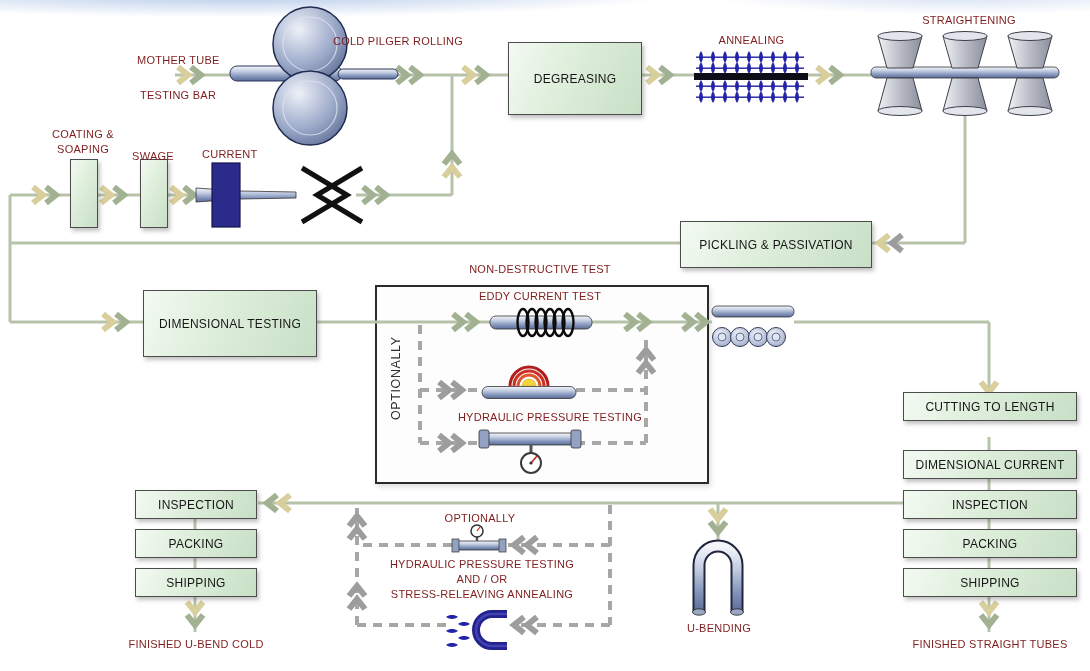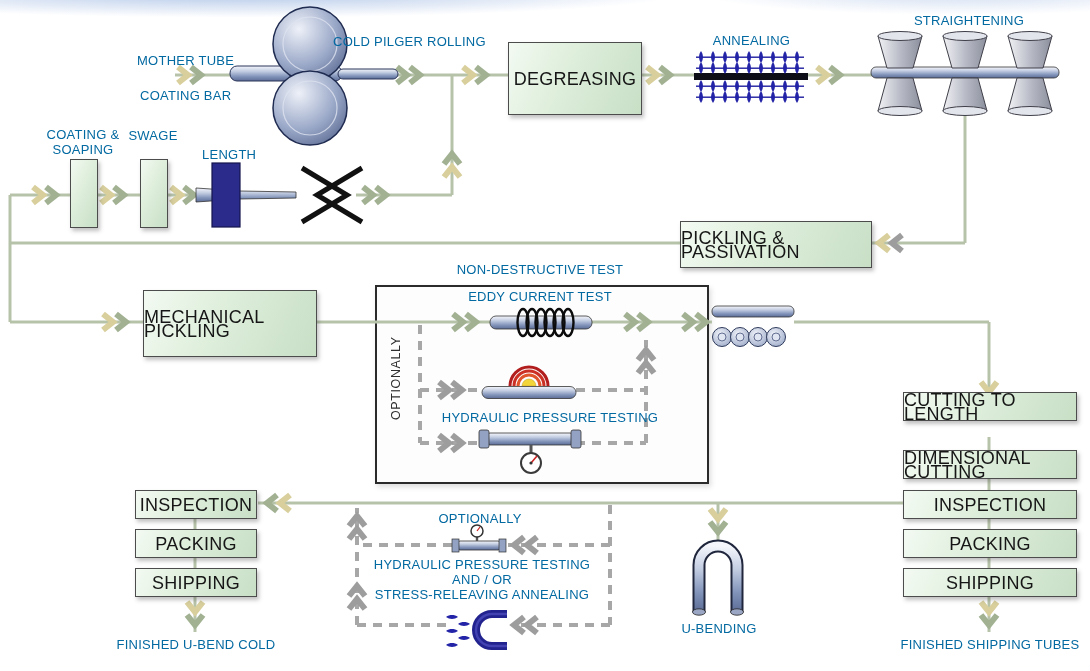--- a/index.html
+++ b/index.html
@@ -2,25 +2,25 @@
 <html><head>
 <meta charset="utf-8">
 <style>
   html,body{margin:0;padding:0;background:#fff}
   .stage{position:relative;width:1090px;height:671px;background:#fff;font-family:"Liberation Sans",sans-serif;overflow:hidden}
   .sky{position:absolute;left:0;top:-8px;width:100%;height:34px;z-index:0;
        background:radial-gradient(55% 100% at 22% 0%, rgba(118,155,214,.6), rgba(118,155,214,0) 75%),
                   radial-gradient(32% 90% at 88% 0%, rgba(118,155,214,.35), rgba(118,155,214,0) 75%)}
   .ndt{position:absolute;z-index:1;background:#fdfdfd;border:2px solid #2b2b2b;box-shadow:2px 3px 5px rgba(90,90,90,.2)}
   svg.overlay{position:absolute;left:0;top:0;z-index:2}
-  .box{position:absolute;z-index:3;display:flex;align-items:center;justify-content:center;text-align:left;
-       font-size:18px;color:#161616;letter-spacing:.25px;line-height:14px;
+  .box{position:absolute;z-index:3;display:flex;align-items:center;justify-content:center;text-align:right;
+       font-size:12px;color:#161616;letter-spacing:.25px;line-height:14px;
        background:linear-gradient(115deg,#f3faf2 0%,#ddeeda 45%,#c8dfc6 100%);
        border:1px solid #4c4c4c;box-shadow:2px 3px 4px rgba(80,80,80,.35)}
-  .lbl{position:absolute;z-index:3;font-size:13px;color:#0369a1;letter-spacing:.25px;white-space:pre-line;line-height:15px}
+  .lbl{position:absolute;z-index:3;font-size:11px;color:#7f1d1d;letter-spacing:.25px;white-space:pre-line;line-height:15px}
   .c{text-align:center}
   .nw{white-space:nowrap}
   .vert{position:absolute;z-index:3;writing-mode:vertical-rl;transform:rotate(180deg);font-size:12.5px;color:#2e2e2e;
         letter-spacing:.6px;display:flex;align-items:center;justify-content:center}
   .flow{stroke:#b7c3a9;stroke-width:3;fill:none}
   .dsh{stroke:#a7a7a7;stroke-width:4;fill:none;stroke-dasharray:9 7}
   .ct{stroke:#d8cf9d}.cs{stroke:#a1b192}.cg{stroke:#9d9d9d}
 </style>
 </head>
 <body>
@@ -246,47 +246,47 @@
       <use href="#drop" transform="translate(452,645) rotate(90)"></use>
       <use href="#drop" transform="translate(464,624) rotate(90)"></use>
       <use href="#drop" transform="translate(464,638) rotate(90)"></use>
       <path d="M507,614 L492,614 A16,16 0 0 0 492,646 L507,646" stroke="#23238f" stroke-width="8" fill="none"></path>
       <path d="M507,614 L492,614 A16,16 0 0 0 492,646 L507,646" stroke="#5050c0" stroke-width="2.4" fill="none" opacity=".7"></path>
     </g>
   </svg>
 
   <div class="box" style="left:508px;top:42px;width:132px;height:71px">DEGREASING</div>
   <div class="box" style="left:680px;top:221px;width:190px;height:45px">PICKLING &amp; PASSIVATION</div>
-  <div class="box" style="left:143px;top:290px;width:172px;height:65px">MECHANICAL PICKLING</div>
+  <div class="box" style="left:143px;top:290px;width:172px;height:65px">DIMENSIONAL TESTING</div>
   <div class="box" style="left:70px;top:159px;width:26px;height:67px"></div>
   <div class="box" style="left:140px;top:159px;width:26px;height:67px"></div>
 
   <div class="box" style="left:903px;top:392px;width:172px;height:27px">CUTTING TO LENGTH</div>
-  <div class="box" style="left:903px;top:450px;width:172px;height:27px">DIMENSIONAL CUTTING</div>
+  <div class="box" style="left:903px;top:450px;width:172px;height:27px">DIMENSIONAL CURRENT</div>
   <div class="box" style="left:903px;top:490px;width:172px;height:27px">INSPECTION</div>
   <div class="box" style="left:903px;top:529px;width:172px;height:27px">PACKING</div>
   <div class="box" style="left:903px;top:568px;width:172px;height:27px">SHIPPING</div>
 
   <div class="box" style="left:135px;top:490px;width:120px;height:27px">INSPECTION</div>
   <div class="box" style="left:135px;top:529px;width:120px;height:27px">PACKING</div>
   <div class="box" style="left:135px;top:568px;width:120px;height:27px">SHIPPING</div>
 
   <div class="lbl nw" style="left:137px;top:53px">MOTHER TUBE</div>
-  <div class="lbl nw" style="left:140px;top:88px">COATING BAR</div>
+  <div class="lbl nw" style="left:140px;top:88px">TESTING BAR</div>
   <div class="lbl nw" style="left:333px;top:34px">COLD PILGER ROLLING</div>
   <div class="lbl c" style="left:693px;top:33px;width:117px">ANNEALING</div>
   <div class="lbl c" style="left:880px;top:13px;width:178px">STRAIGHTENING</div>
   <div class="lbl c" style="left:34px;top:127px;width:98px">COATING &amp;
 SOAPING</div>
-  <div class="lbl c" style="left:125px;top:128px;width:56px">SWAGE</div>
-  <div class="lbl nw" style="left:202px;top:147px">LENGTH</div>
+  <div class="lbl c" style="left:125px;top:149px;width:56px">SWAGE</div>
+  <div class="lbl nw" style="left:202px;top:147px">CURRENT</div>
   <div class="lbl c" style="left:375px;top:262px;width:330px">NON-DESTRUCTIVE TEST</div>
   <div class="lbl c" style="left:400px;top:289px;width:280px">EDDY CURRENT TEST</div>
   <div class="lbl c" style="left:405px;top:410px;width:290px">HYDRAULIC PRESSURE TESTING</div>
   <div class="vert" style="left:387px;top:326px;width:18px;height:104px">OPTIONALLY</div>
   <div class="lbl c" style="left:430px;top:511px;width:100px">OPTIONALLY</div>
   <div class="lbl c" style="left:356px;top:557px;width:252px">HYDRAULIC PRESSURE TESTING
 AND / OR
 STRESS-RELEAVING ANNEALING</div>
   <div class="lbl c" style="left:662px;top:621px;width:114px">U-BENDING</div>
-  <div class="lbl c" style="left:898px;top:637px;width:184px">FINISHED SHIPPING TUBES</div>
+  <div class="lbl c" style="left:898px;top:637px;width:184px">FINISHED STRAIGHT TUBES</div>
   <div class="lbl c" style="left:108px;top:637px;width:176px">FINISHED U-BEND COLD</div>
 </div>
 
 </body></html>

